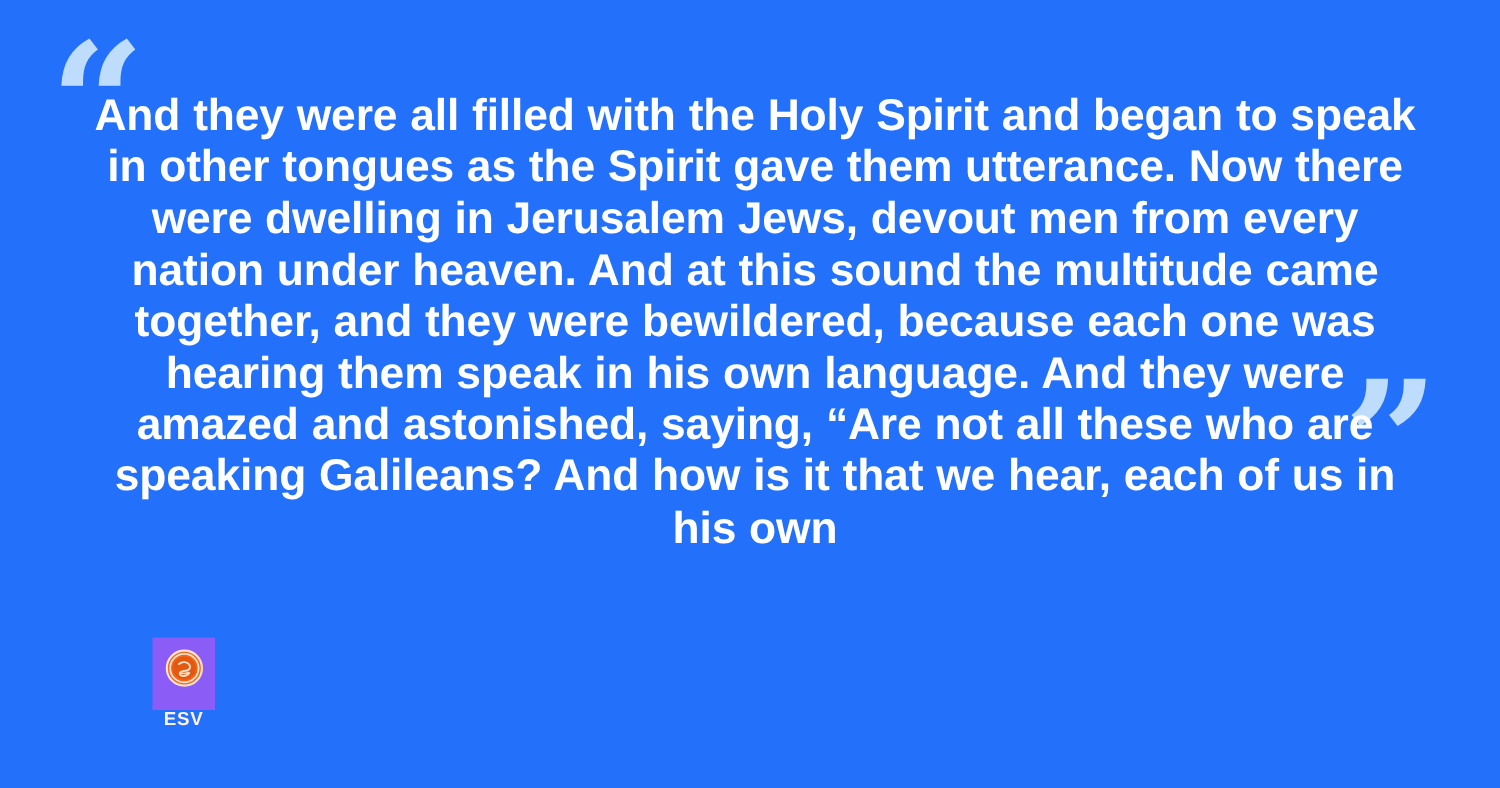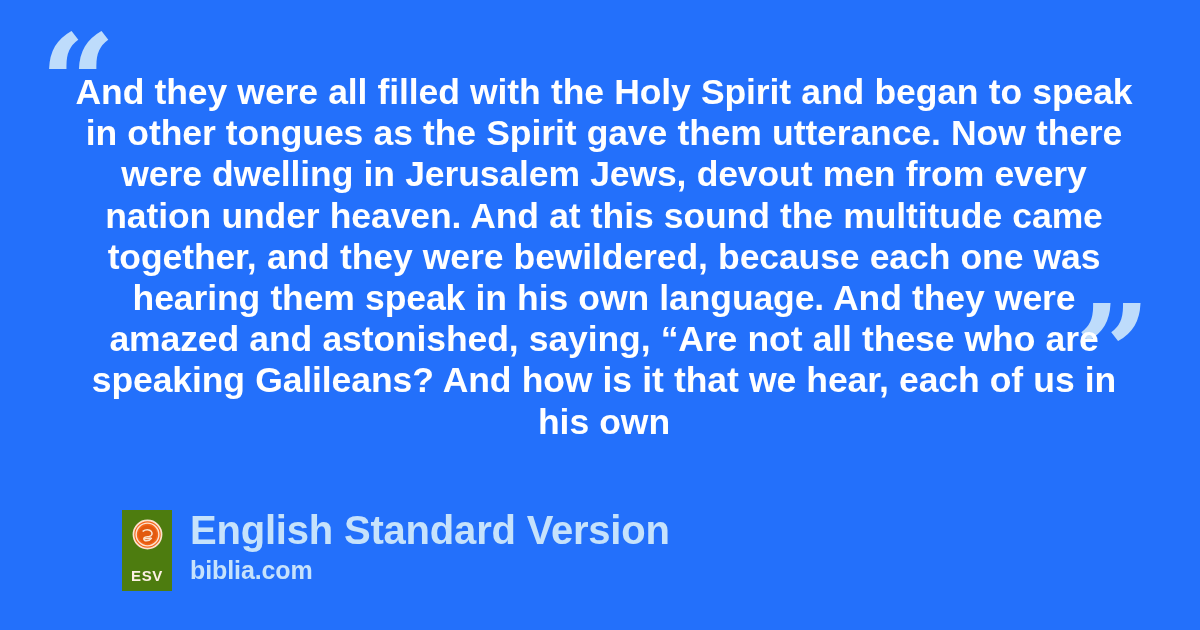--- a/index.html
+++ b/index.html
@@ -68,22 +68,22 @@
     position: absolute;
     left: 122px;
     top: 510px;
     display: flex;
     align-items: flex-start;
   }
 
   .esv-badge {
     position: relative;
     width: 50px;
-    height: 81px;
-    background: #4d7c0f;
+    height: 58px;
+    background: #8b5cf6;
     flex: 0 0 auto;
     display: flex;
     flex-direction: column;
     align-items: center;
     justify-content: flex-start;
     padding-top: 9px;
   }
 
   .esv-seal {
     width: 31px;
@@ -146,20 +146,16 @@
         <circle cx="32" cy="32" r="30" fill="#f4661b"></circle>
         <circle cx="32" cy="32" r="29" fill="none" stroke="#fbe3cf" stroke-width="3.5"></circle>
         <circle cx="32" cy="32" r="23.5" fill="none" stroke="#fbe3cf" stroke-width="3"></circle>
         <circle cx="32" cy="32" r="19" fill="#e2590f"></circle>
         <path d="M23 25c5-4 13-4 17 1 3 4 1 9-4 10-4 1-9 0-11 3-2 3 1 6 5 6 4 0 8-2 10-5" fill="none" stroke="#fbe3cf" stroke-width="3.2" stroke-linecap="round"></path>
         <path d="M26 40c4 1 9 1 12-1" fill="none" stroke="#fbe3cf" stroke-width="2.6" stroke-linecap="round"></path>
       </svg>
       <span class="esv-abbr">ESV</span>
     </div>
 
-    <div class="attribution-text">
-      <span class="version-name">English Standard Version</span>
-      <span class="site-url">biblia.com</span>
-    </div>
 
   </div>
 
 </div>
 
 </body></html>

